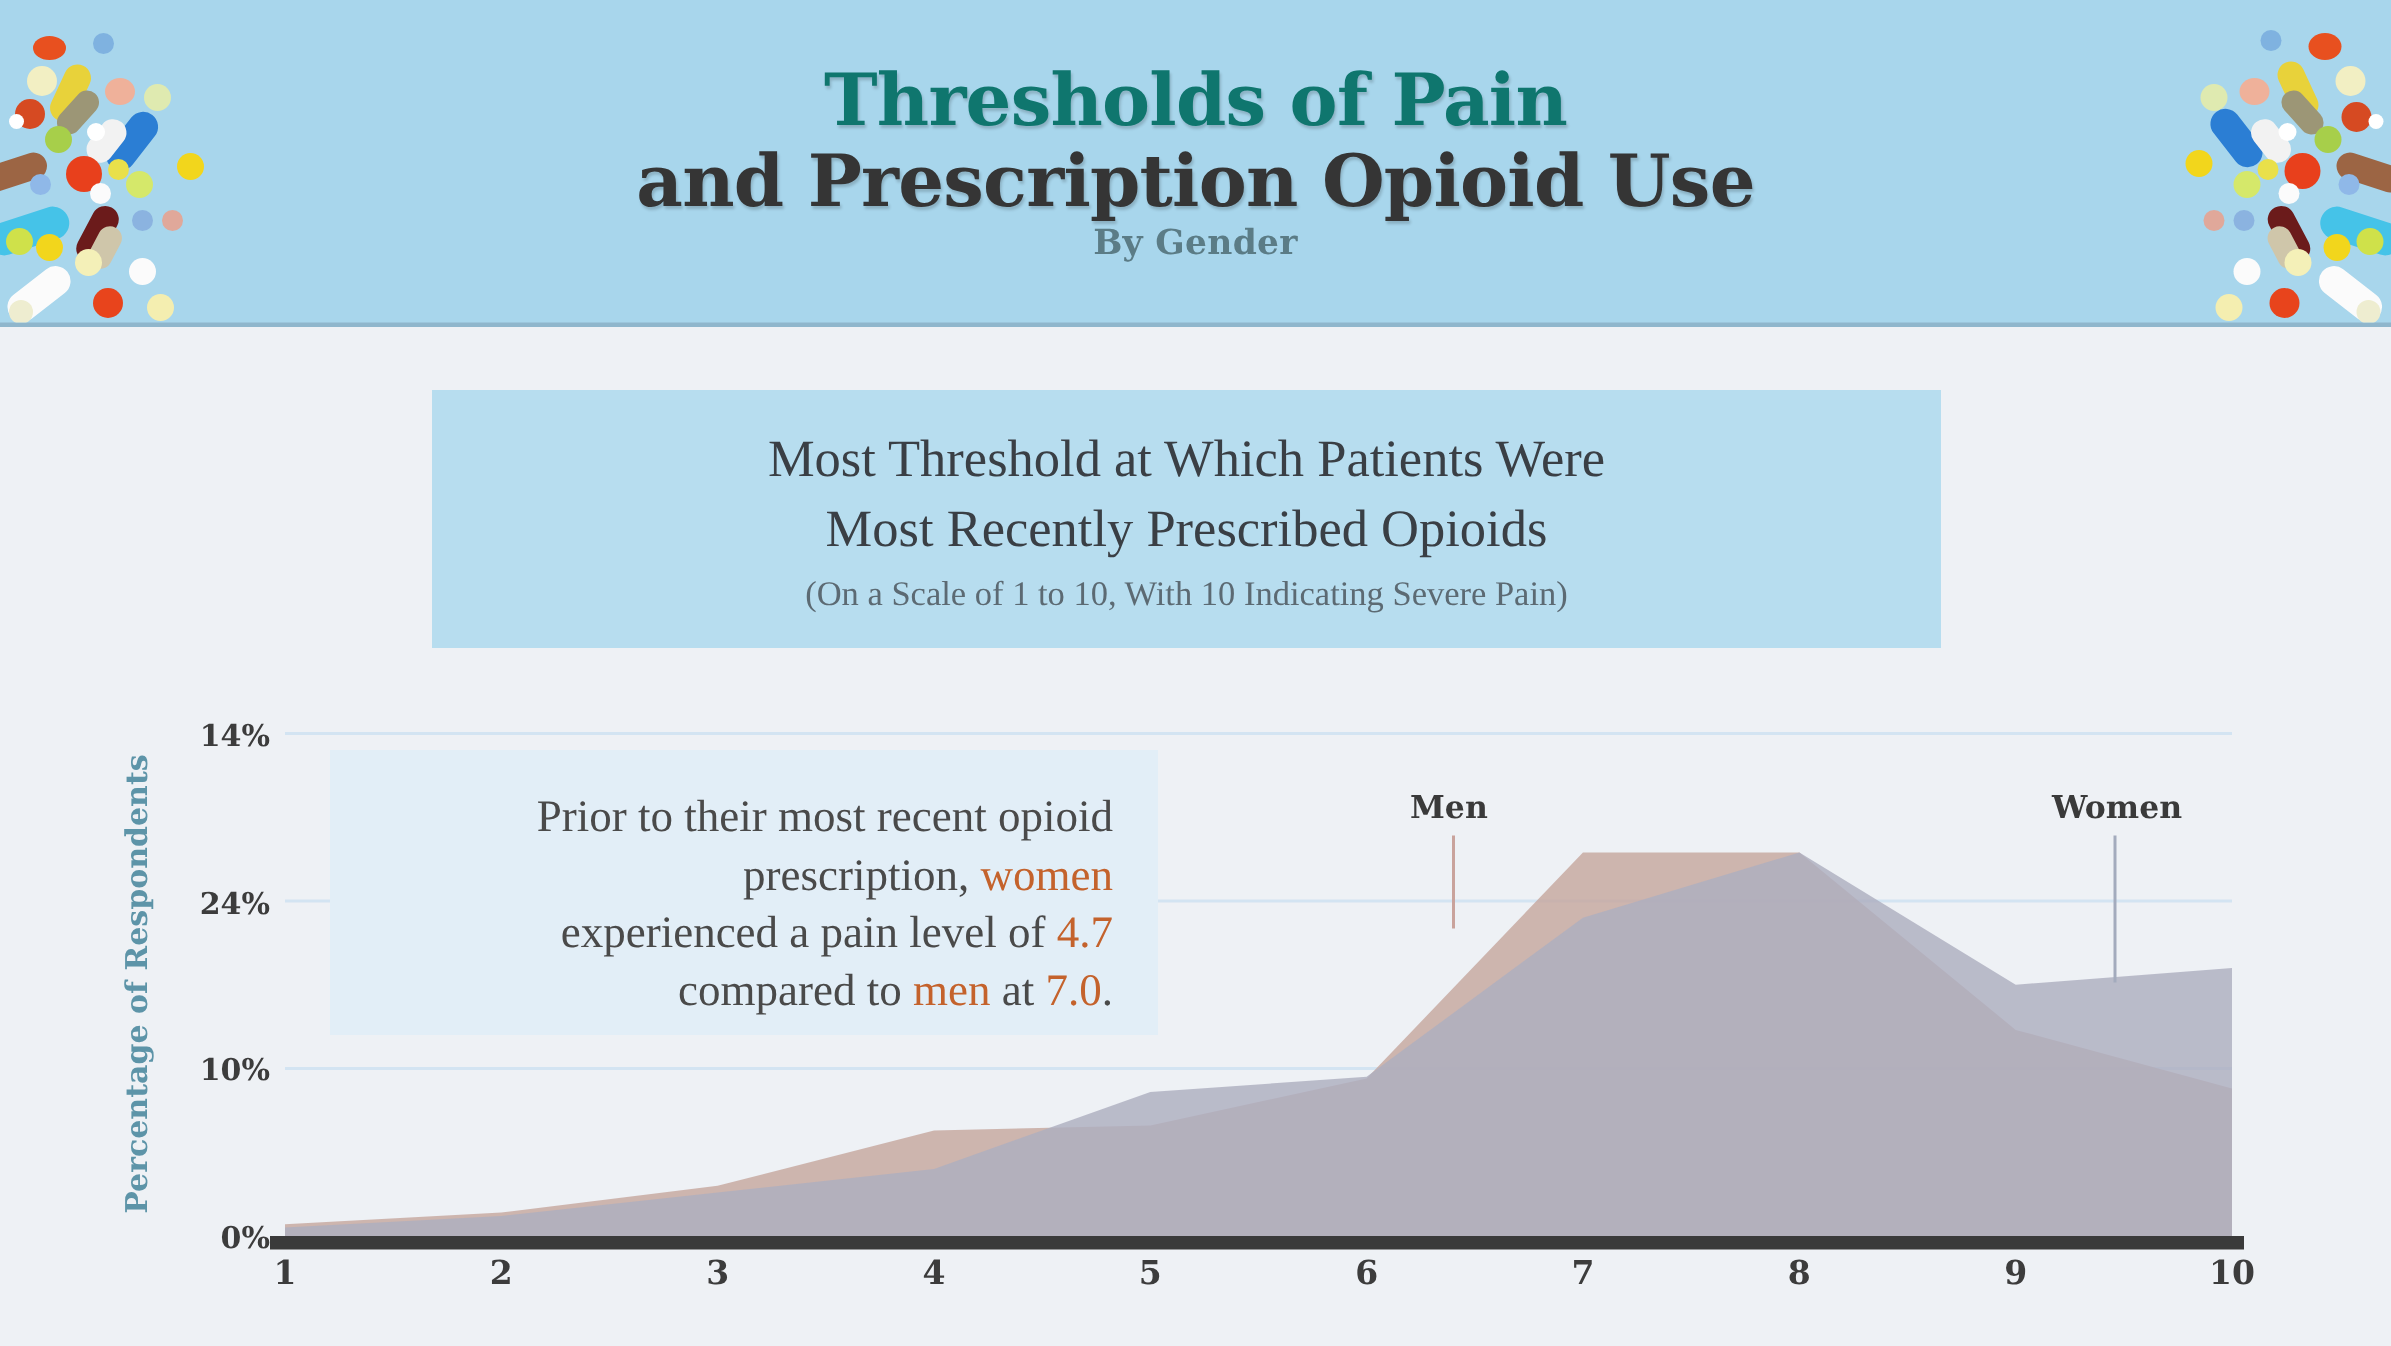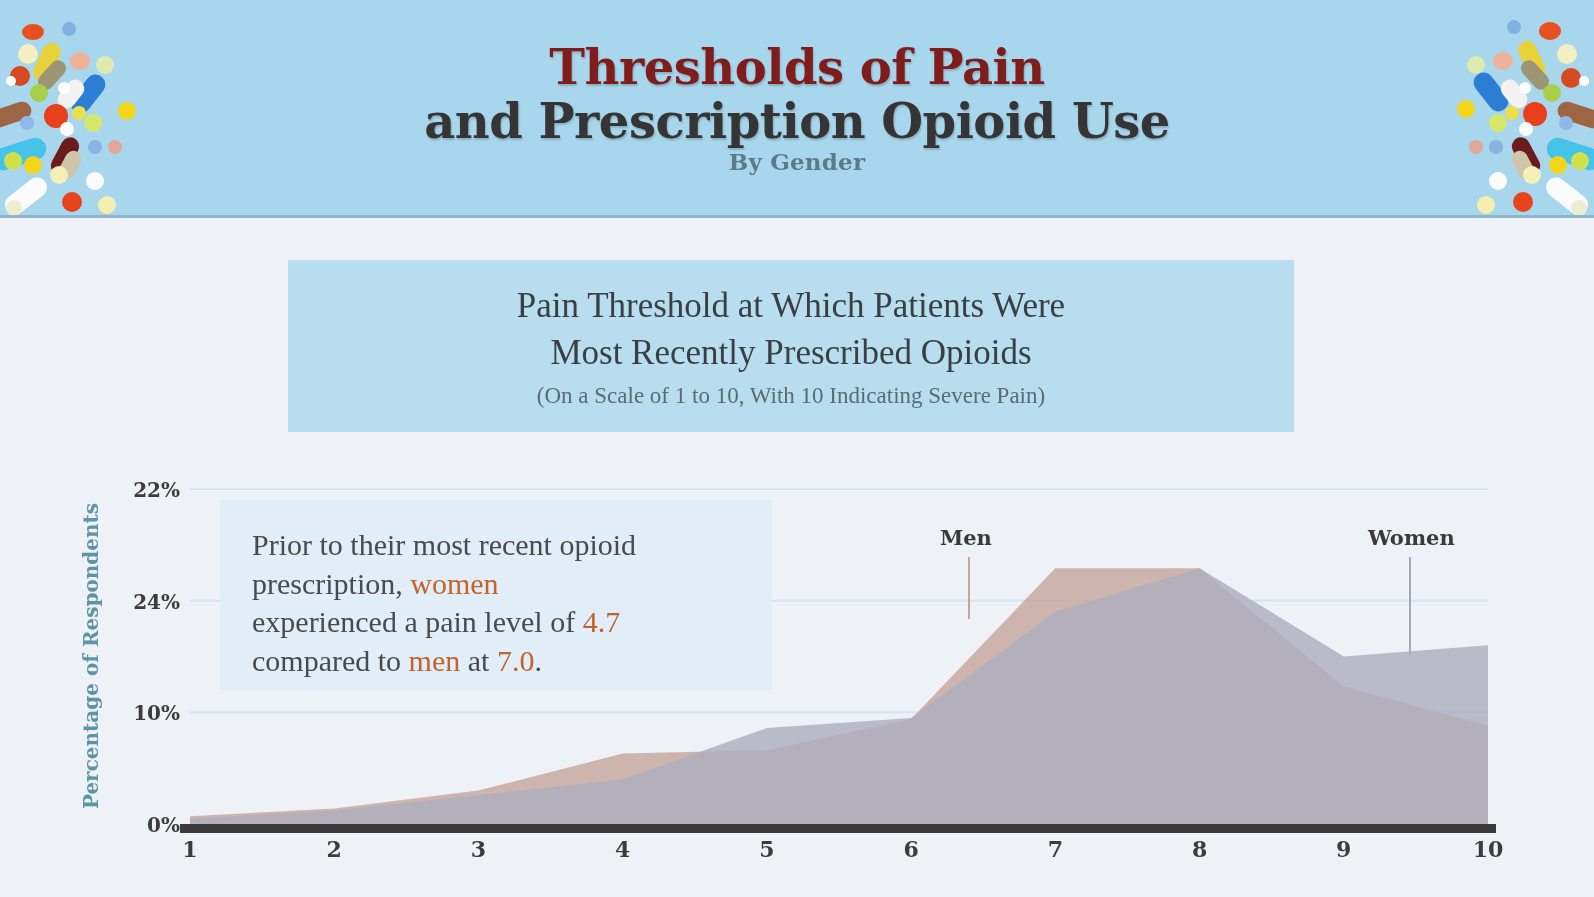--- a/index.html
+++ b/index.html
@@ -27,21 +27,21 @@
   .pill.cap { border-radius:40px; }
 
   #title-wrap {
     position:absolute; left:0; top:0; width:1594px; height:218px;
     display:flex; flex-direction:column; align-items:center;
     justify-content:center; text-align:center;
   }
   #title-line1 {
     font-family:"DejaVu Serif", serif;
     font-weight:700; font-size:48px; letter-spacing:-0.5px;
-    color:#7f1d1d; line-height:1.04;
+    color:#0f766e; line-height:1.04;
     text-shadow:1px 2px 2px rgba(0,0,0,0.18);
   }
   #title-line2 {
     font-family:"DejaVu Serif", serif;
     font-weight:700; font-size:48px; letter-spacing:-0.5px;
     color:#353535; line-height:1.12; margin-top:2px;
     text-shadow:1px 2px 2px rgba(0,0,0,0.18);
   }
   #title-sub {
     font-family:"DejaVu Serif", serif;
@@ -103,21 +103,21 @@
   }
 
   
   #annot-box {
     position:absolute; left:220px; top:500px; width:552px; height:190px;
     background:#e2eef7;
     padding:26px 30px 0 32px;
   }
   #annot-text {
     font-family:"Liberation Serif", serif;
-    font-size:30px; line-height:1.29; color:#4a4a4a;
+    font-size:30px; line-height:1.29; color:#4a4a4a;text-align:right;
   }
   .hl { color:#c4622c; }
 
   
   .series-label {
     position:absolute;
     font-family:"DejaVu Serif", serif;
     font-weight:700; font-size:21px; color:#3a3a3a;
     white-space:nowrap;
   }
@@ -203,34 +203,34 @@
   </div>
 
   <div id="title-wrap">
     <div id="title-line1">Thresholds of Pain</div>
     <div id="title-line2">and Prescription Opioid Use</div>
     <div id="title-sub">By Gender</div>
   </div>
 </div>
 
 <div id="subtitle-card">
-  <div class="sub-main">Pain Threshold at Which Patients Were</div>
+  <div class="sub-main">Most Threshold at Which Patients Were</div>
   <div class="sub-main">Most Recently Prescribed Opioids</div>
   <div class="sub-note">(On a Scale of 1 to 10, With 10 Indicating Severe Pain)</div>
 </div>
 
 <div id="y-axis-title">
   <span>Percentage of Respondents</span>
 </div>
 
 <div id="ytick-holder">
     <div class="ytick" style="top: 824px;">0%</div>
     <div class="ytick" style="top: 712.333px;">10%</div>
     <div class="ytick" style="top: 600.667px;">24%</div>
-    <div class="ytick" style="top: 489px;">22%</div>
+    <div class="ytick" style="top: 489px;">14%</div>
   </div>
 
 <div id="plot">
   <svg id="plot-svg" width="1298" height="897">
       <line x1="0" x2="1298" y1="712.3333333333334" y2="712.3333333333334" stroke="#d3e4f2" stroke-width="2"></line>
       <line x1="0" x2="1298" y1="600.6666666666667" y2="600.6666666666667" stroke="#d3e4f2" stroke-width="2"></line>
       <line x1="0" x2="1298" y1="489" y2="489" stroke="#d3e4f2" stroke-width="2"></line>
       <path d="M 0 824 L 0.0 816.2 L 144.2 808.4 L 288.4 790.5 L 432.7 753.6 L 576.9 750.3 L 721.1 719.0 L 865.3 568.3 L 1009.6 568.3 L 1153.8 686.6 L 1298.0 725.7 L 1298.0 824 Z" fill="#c6a79f" fill-opacity="0.82" stroke="none"></path>
       <path d="M 0 824 L 0.0 818.4 L 144.2 810.6 L 288.4 795.0 L 432.7 779.3 L 576.9 728.0 L 721.1 717.9 L 865.3 611.8 L 1009.6 568.3 L 1153.8 656.5 L 1298.0 645.3 L 1298.0 824 Z" fill="#adaec0" fill-opacity="0.82" stroke="none"></path>
     </svg>

